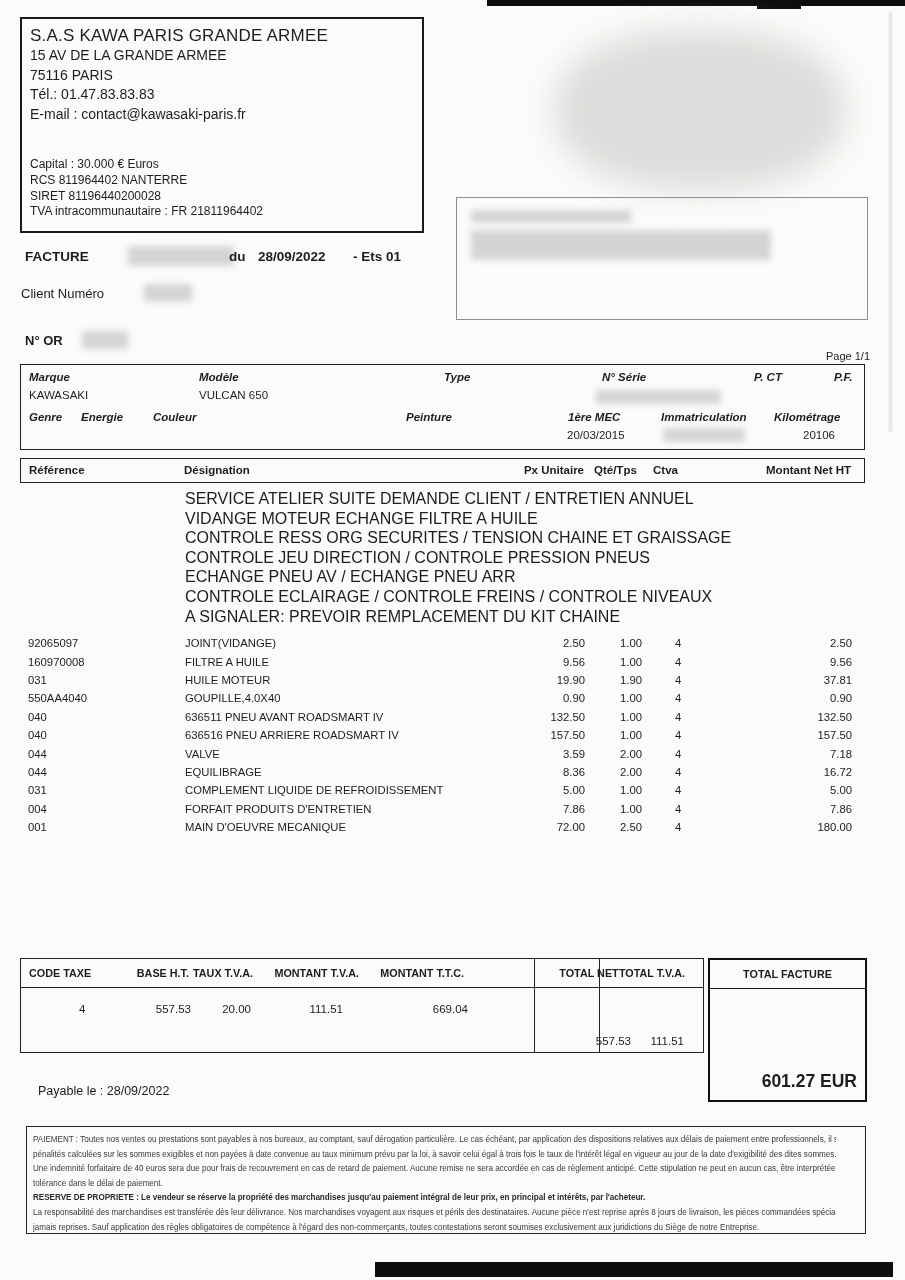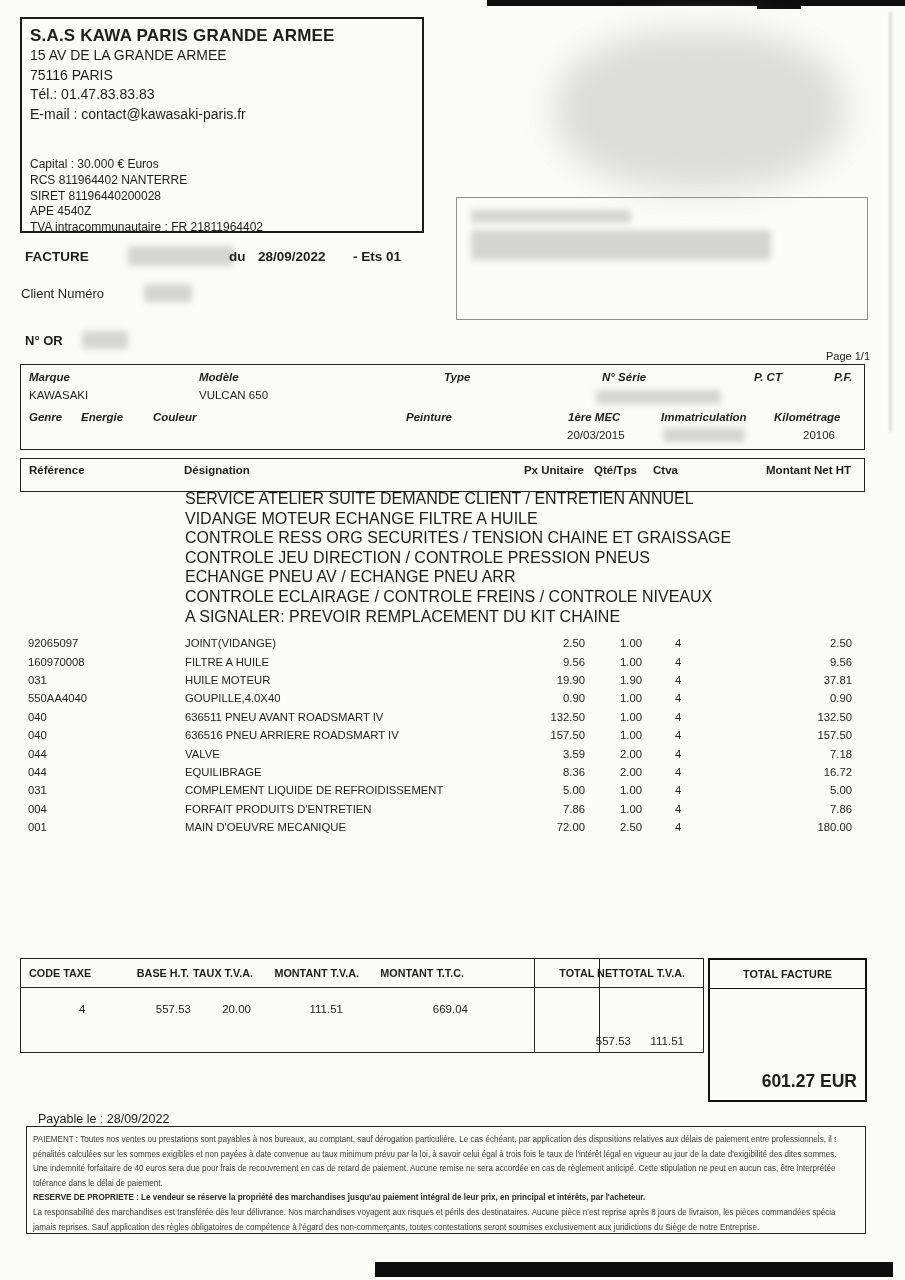--- a/index.html
+++ b/index.html
@@ -8,35 +8,35 @@
     background:#fbfbf9;overflow:hidden;
     font-family:"Liberation Sans",sans-serif;color:#1d1d1d;
   }
   .abs{position:absolute;}
   .b{font-weight:bold;}
   .r{text-align:right;}
 
   
   .company-box{left:20px;top:17px;width:404px;height:216px;border:2px solid #1a1a1a;
     padding:7px 0 0 8px;box-sizing:border-box;}
-  .company-name{font-size:17px;font-weight:bold;letter-spacing:.2px;}
+  .company-name{font-size:17px;font-weight:normal;letter-spacing:.2px;}
   .company-line{font-size:14px;line-height:19.5px;}
   .company-gap{height:33px;}
   .reg-line{font-size:12px;line-height:15.8px;}
 
   
   .fact{font-size:13.5px;}
 
   
   .vehicle-box{left:20px;top:364px;width:845px;height:86px;border:1.5px solid #222;box-sizing:border-box;}
   .vlab{font-size:11.5px;font-weight:bold;font-style:italic;}
   .vval{font-size:11.5px;}
 
   
-  .items-head{left:20px;top:458px;width:845px;height:34px;border:1.5px solid #222;box-sizing:border-box;padding-left:34px;}
+  .items-head{left:20px;top:458px;width:845px;height:25px;border:1.5px solid #222;box-sizing:border-box;padding-left:34px;}
   .ih{font-size:11.5px;font-weight:bold;top:5px;}
 
   .svc{left:185px;top:489px;font-size:16px;line-height:19.6px;}
 
   .items-rows{left:20px;top:634px;width:845px;}
   .irow{display:grid;grid-template-columns:165px 338px 62px 57px 68px 1fr;
     height:18.4px;align-items:center;font-size:11.3px;}
   .c-ref{padding-left:8px;}
   .c-px,.c-qte{text-align:right;}
   .c-ctva{padding-left:33px;}
@@ -50,21 +50,21 @@
   .th{font-size:10.8px;font-weight:bold;top:8px;text-align:right;}
   .tv{font-size:11.5px;top:44px;}
   .colhead{position:absolute;top:8px;left:0;right:0;text-align:center;font-size:10.8px;font-weight:bold;}
   .colval{position:absolute;bottom:5px;font-size:11.5px;}
 
   .facture-box{left:708px;top:958px;width:159px;height:144px;border:2px solid #111;box-sizing:border-box;}
   .facture-head{position:absolute;top:0;left:0;right:0;height:28px;line-height:28px;text-align:center;
     font-size:10.8px;font-weight:bold;border-bottom:1.5px solid #111;}
   .facture-total{position:absolute;bottom:8px;right:8px;font-size:17.5px;font-weight:bold;}
 
-  .payable{left:38px;top:1084px;font-size:12.5px;margin-top:28px;}
+  .payable{left:38px;top:1084px;font-size:12.5px;}
 
   
   .terms-box{left:26px;top:1126px;width:840px;height:108px;border:1.5px solid #222;
     box-sizing:border-box;padding:5px 0 0 6px;}
   .term-line{font-size:8.4px;line-height:14.6px;white-space:nowrap;overflow:hidden;
     transform:scaleX(.965);transform-origin:0 0;color:#3a3a3a;}
   .term-line.bold{font-weight:bold;color:#2a2a2a;}
 
   
   .redact{position:absolute;background:#b5b5b3;filter:blur(3px);opacity:.55;border-radius:2px;}
@@ -87,21 +87,20 @@
   <div class="abs company-box">
     <div class="company-name">S.A.S KAWA PARIS GRANDE ARMEE</div>
     <div class="company-line">15 AV DE LA GRANDE ARMEE</div>
     <div class="company-line">75116 PARIS</div>
     <div class="company-line">Tél.: 01.47.83.83.83</div>
     <div class="company-line">E-mail : contact@kawasaki-paris.fr</div>
     <div class="company-gap"></div>
     <div class="reg-line">Capital : 30.000 € Euros</div>
     <div class="reg-line">RCS 811964402 NANTERRE</div>
     <div class="reg-line">SIRET 81196440200028</div>
-    <div class="reg-line">APE 4540Z</div>
     <div class="reg-line">TVA intracommunautaire : FR 21811964402</div>
   </div>
 
   <div class="abs addr-box">
     <div class="redact" style="left:14px;top:12px;width:160px;height:13px;"></div>
     <div class="redact" style="left:14px;top:32px;width:300px;height:30px;"></div>
   </div>
 
   <span class="abs fact b" style="left:25px;top:249px;">FACTURE</span>
   <div class="redact" style="left:128px;top:246px;width:106px;height:20px;"></div>

